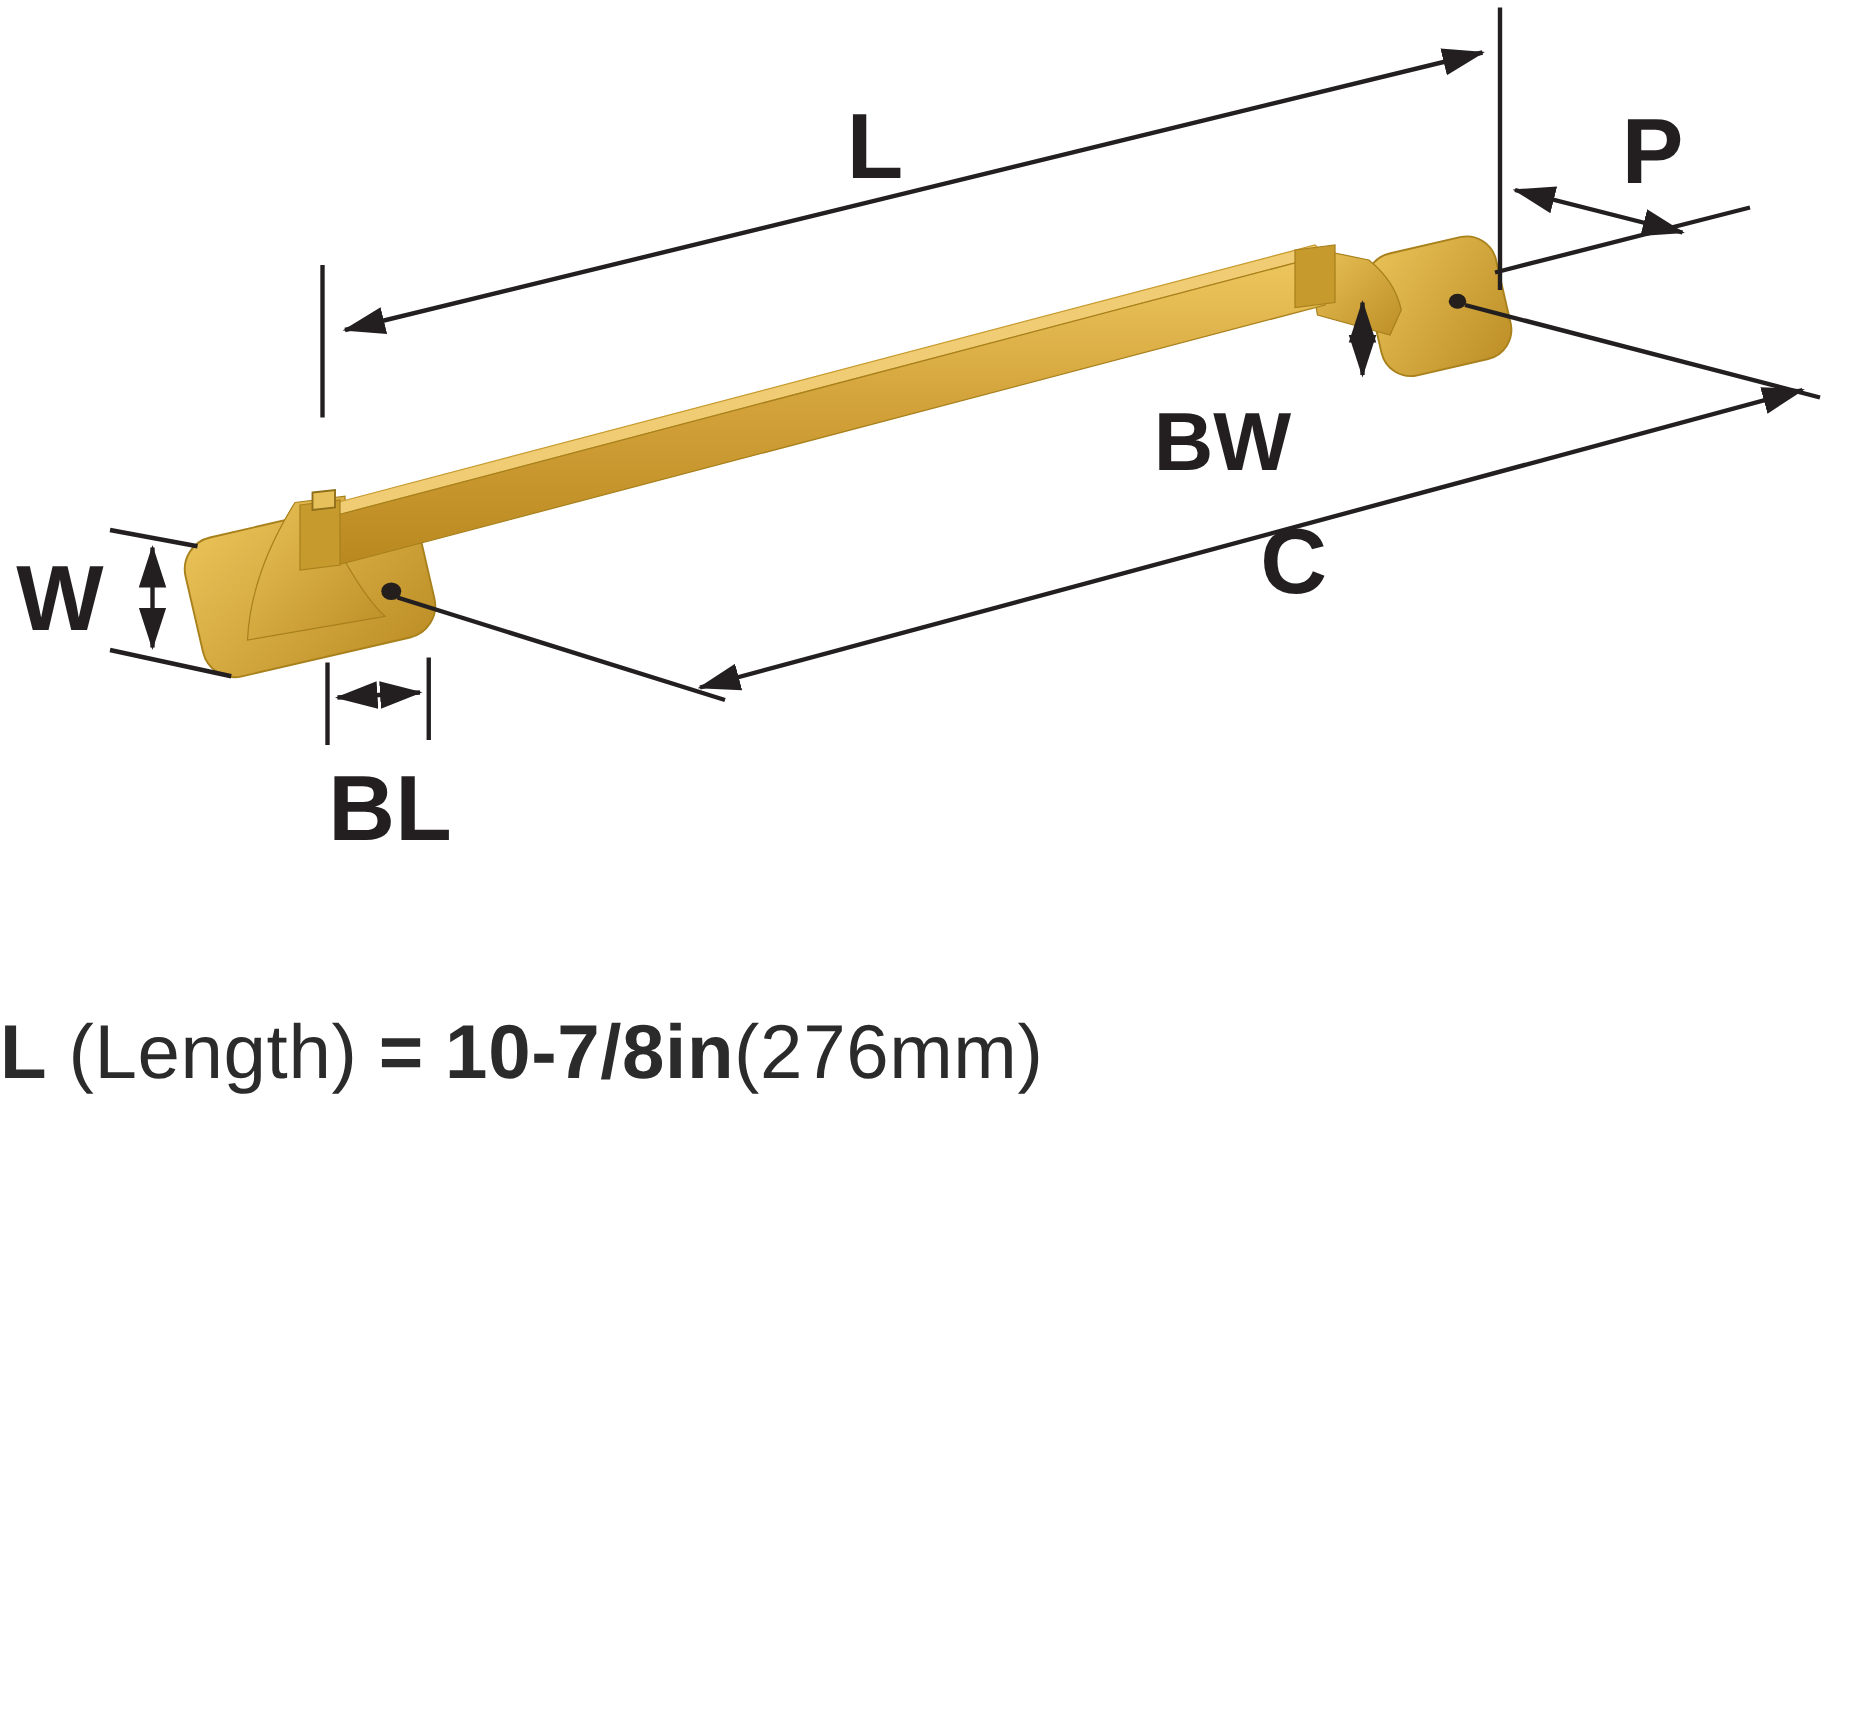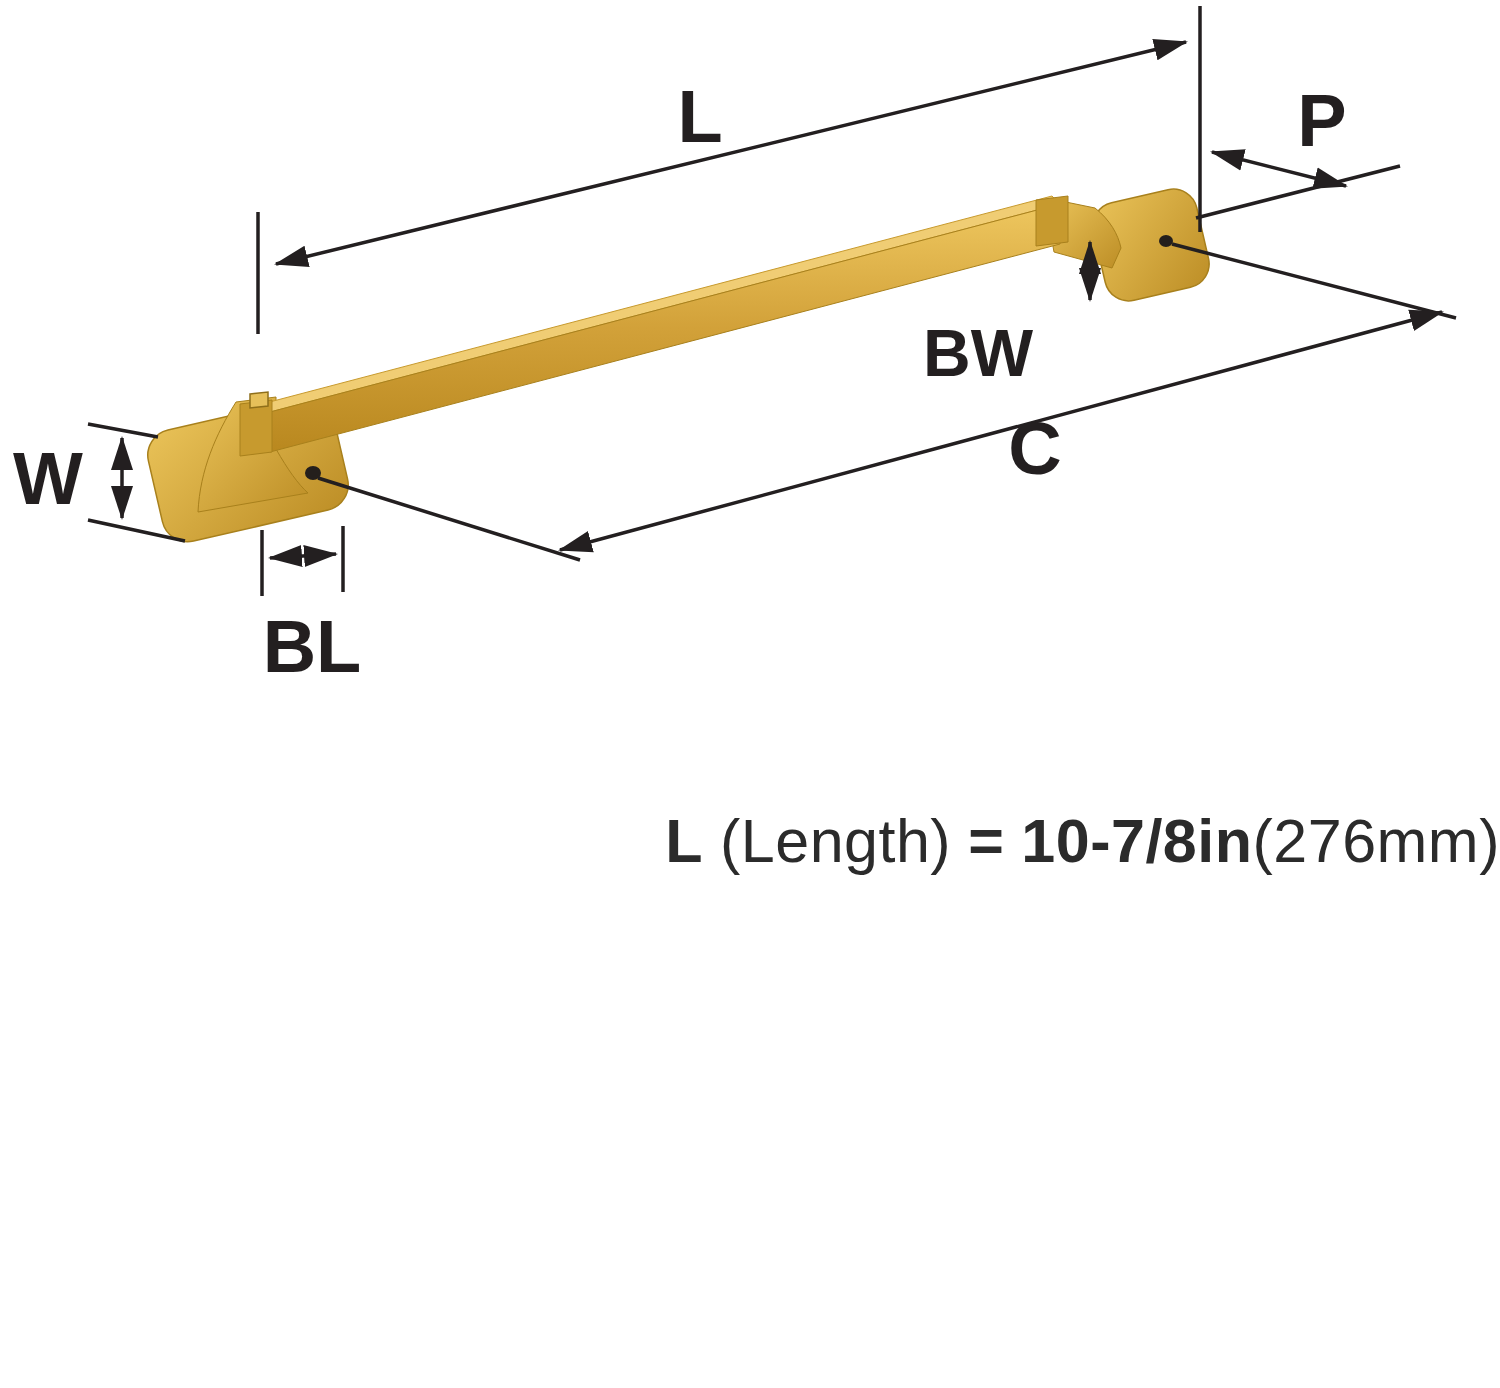--- a/index.html
+++ b/index.html
@@ -12,22 +12,22 @@
   .stage{width:1500px;height:1388px;position:relative;}
   svg{display:block;}
   .dim-label{
     font-family:"Liberation Sans",sans-serif;
     font-weight:700;
     fill:#231f20;
   }
   .legend{
     margin-top:14px;
     display:flex;
-    flex-direction:column;
-    align-items:flex-end;
+    flex-direction:row;
+    align-items:center;
   }
   .legend-row{
     white-space:nowrap;
     font-size:61px;
     line-height:94px;
     color:#2b2b2b;
     letter-spacing:0.5px;
   }
   .legend-row .sym{font-weight:700;margin-right:17px;}
   .legend-row .name{font-weight:400;margin-right:17px;}

